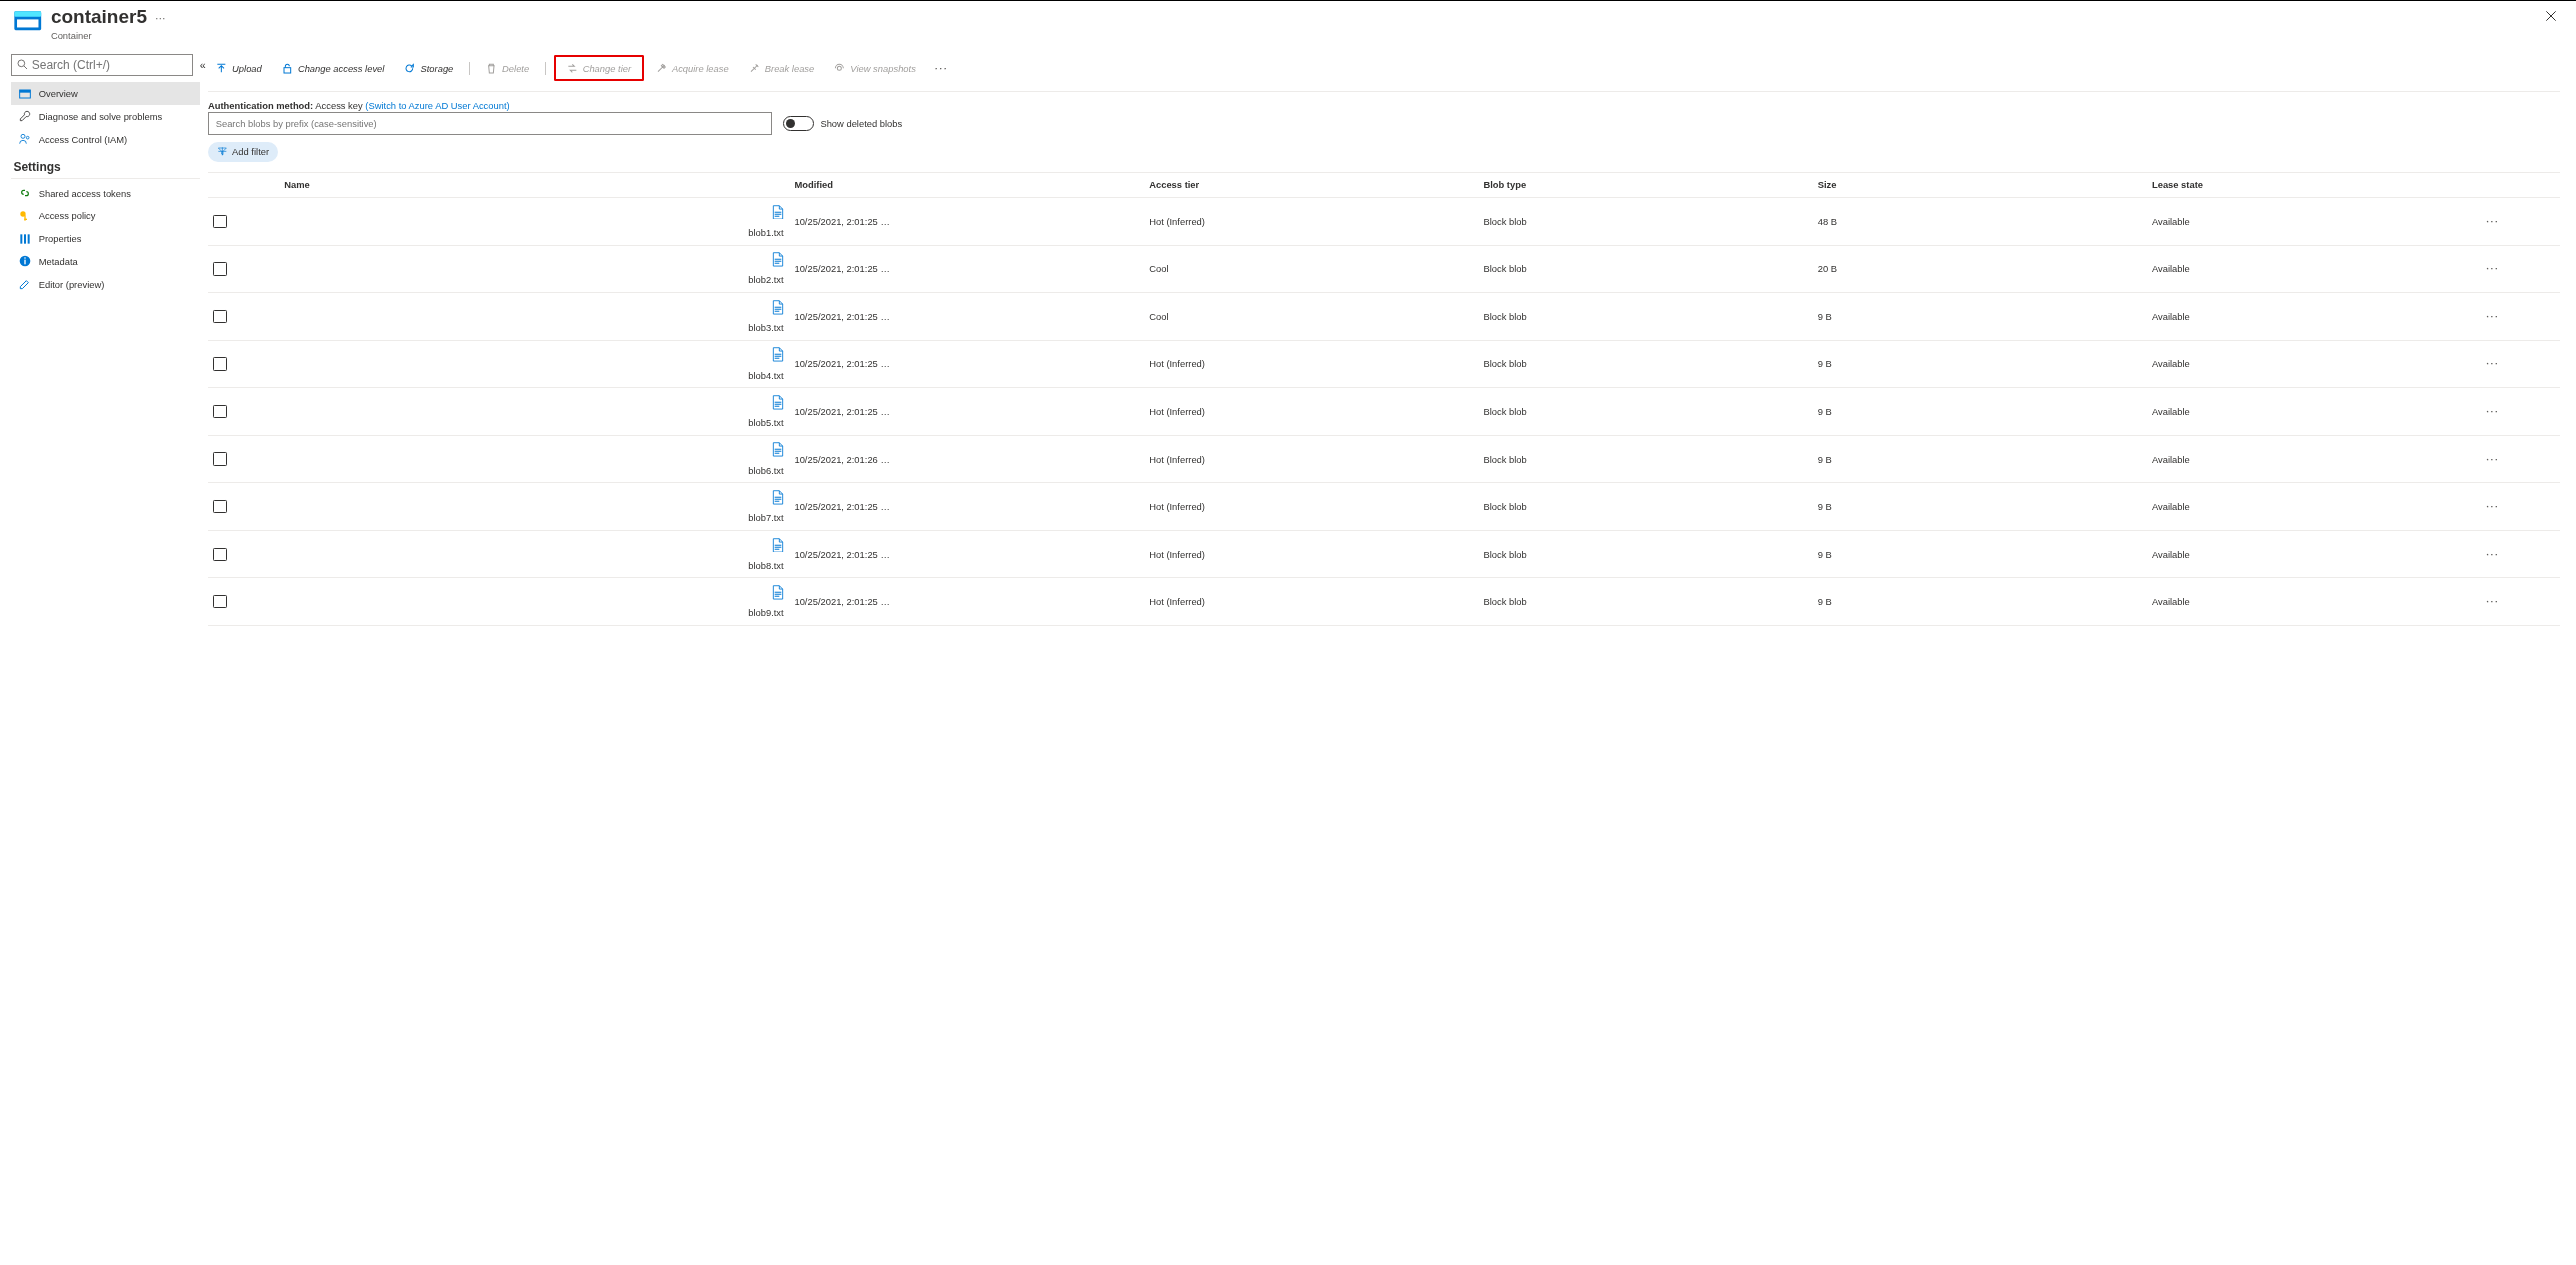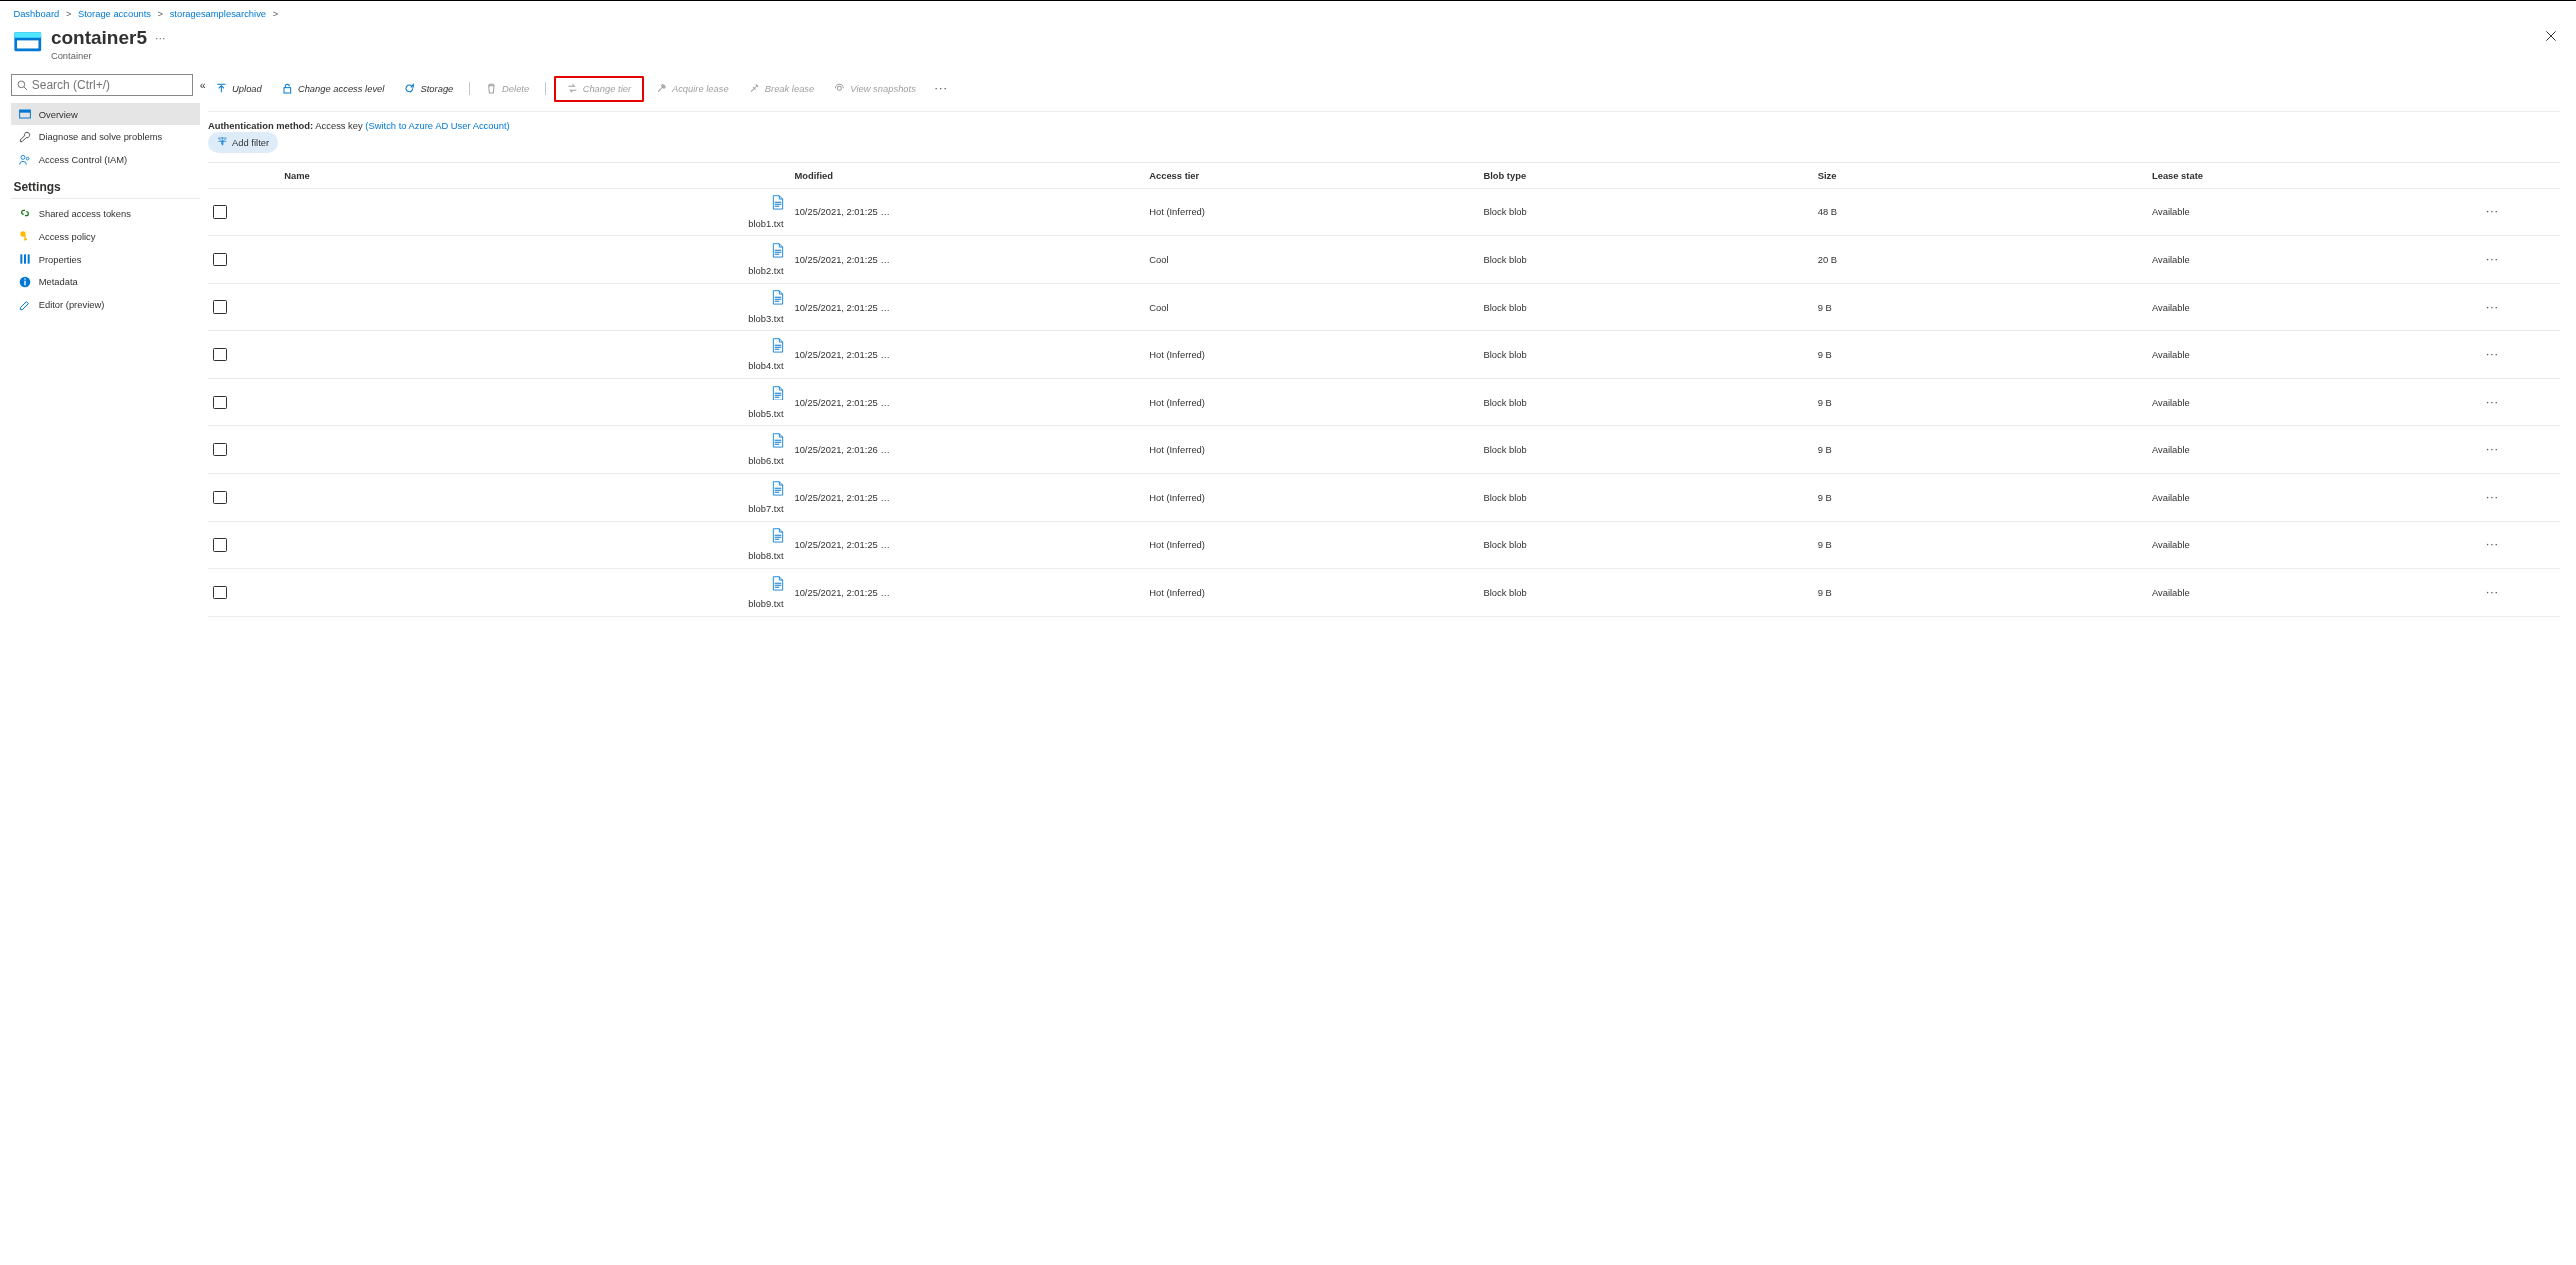--- a/index.html
+++ b/index.html
@@ -105,28 +105,20 @@
 .name-cell { display: flex; align-items: flex-end; gap: 5.4px; flex-direction: column; }
 .file-icon { width: 12px; height: 14.8px; flex-shrink: 0; }
 .row-more { color: #605e5c; cursor: pointer; font-weight: bold; letter-spacing: 1.3px; text-align: right; width: 27px; }
 .col-name{width:174px} .col-mod{width:121px} .col-tier{width:114px} .col-type{width:114px} .col-size{width:114px} .col-lease{width:114px}
 </style>
 </head>
 <body>
 
 <div class="root">
 
-  <div class="breadcrumbs">
-    <span class="crumb">Dashboard</span>
-    <span class="sep">&gt;</span>
-    <span class="crumb">Storage accounts</span>
-    <span class="sep">&gt;</span>
-    <span class="crumb">storagesamplesarchive</span>
-    <span class="sep">&gt;</span>
-  </div>
 
   <div class="title-row">
     <div class="title-icon">
       <svg viewBox="0 0 44 44">
           <rect x="2" y="8" width="40" height="28" fill="#0078d4" rx="2"></rect>
           <rect x="2" y="8" width="40" height="8" fill="#50e6ff" rx="2"></rect>
           <rect x="6" y="20" width="32" height="12" fill="#fff"></rect>
         </svg>
     </div>
     <div class="title-text">
@@ -304,20 +296,29 @@
         </div>
         <div class="toolbar-more">···</div>
       </div>
 
       <div class="auth-row">
         <span class="label">Authentication method:</span>
         <span>Access key</span>
         <a>(Switch to Azure AD User Account)</a>
       </div>
 
+      <div class="filter-row">
+        <input class="blob-search" placeholder="Search blobs by prefix (case-sensitive)" style="">
+        <div class="toggle-wrap">
+          <div class="toggle">
+              <div class="knob"></div>
+            </div>
+          <span>Show deleted blobs</span>
+        </div>
+      </div>
 
       <div class="add-filter-pill">
         <span><svg width="10.7" height="10.7" viewBox="0 0 16 16">
               <path d="M8 2v12M2 8h12" stroke="#0078d4" stroke-width="1"></path>
               <path d="M2 3h12l-5 5v5l-2-1V8z" fill="none" stroke="#0078d4" stroke-width="1"></path>
             </svg></span>
         <span>Add filter</span>
       </div>
 
       <table class="table">

